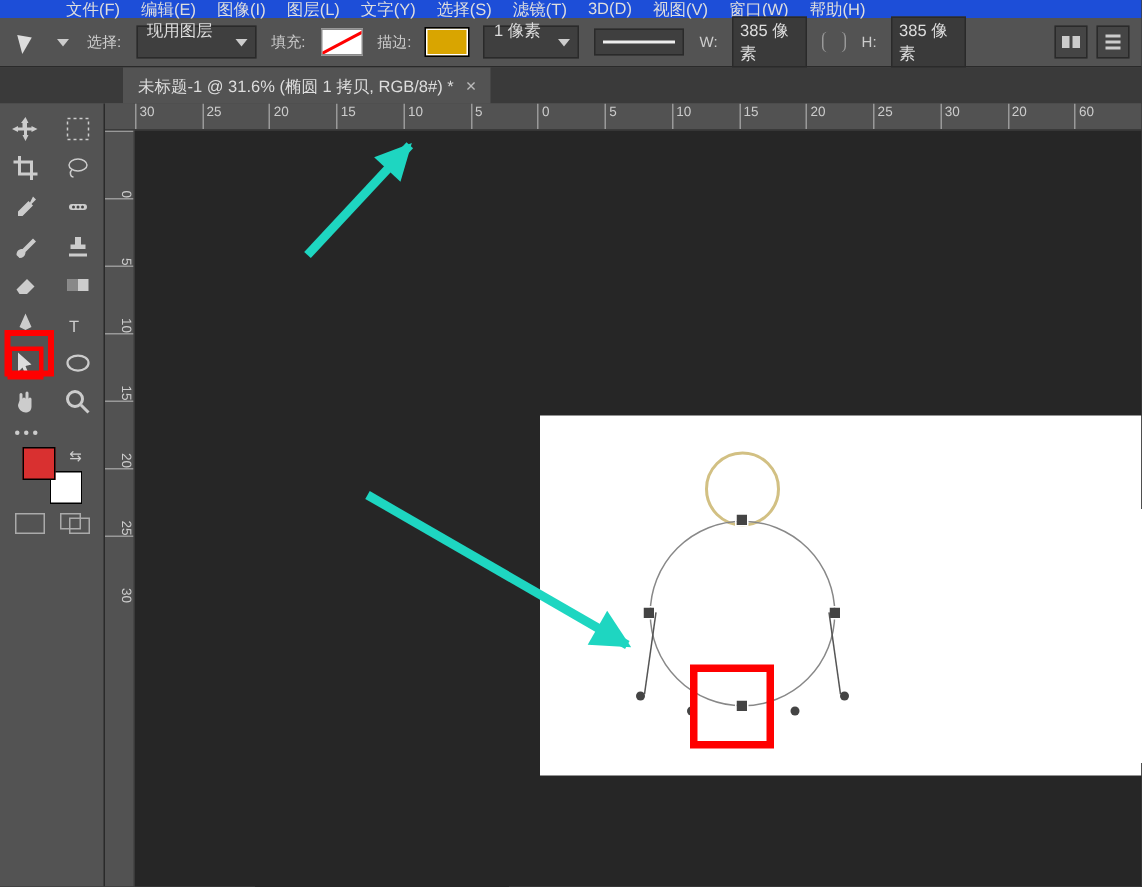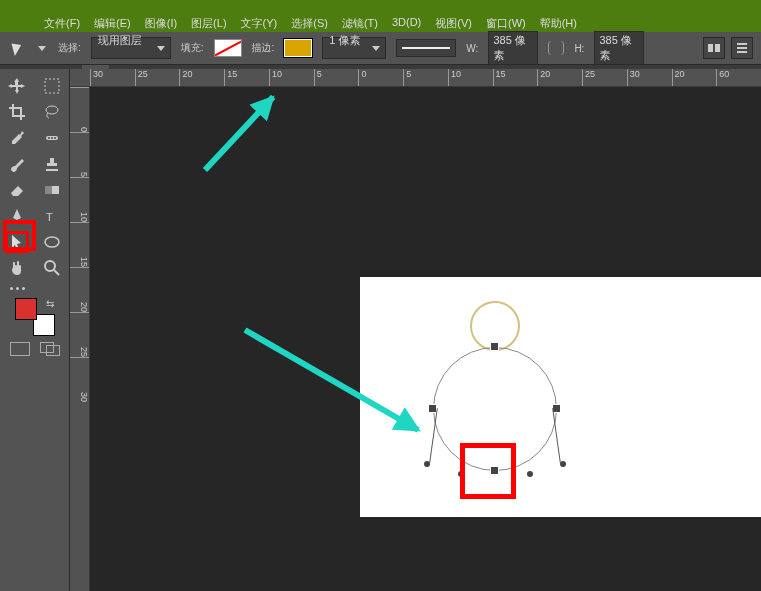--- a/index.html
+++ b/index.html
@@ -1,17 +1,17 @@
 <!DOCTYPE html>
 <html><head>
 <meta charset="utf-8">
 <style>
 *{margin:0;padding:0;box-sizing:border-box;font-family:"Microsoft YaHei",sans-serif;font-size:11px;color:#ddd;user-select:none}
 body{background:#535353;width:761px;height:591px;overflow:hidden;position:relative}
-.menubar{height:12px;background:#4d7c0f;display:flex;gap:14px;padding:16px 44px;color:#bbb;font-size:10px}
+.menubar{height:12px;background:#1d4ed8;display:flex;gap:14px;padding:0 44px;align-items:center;color:#bbb;font-size:10px}
 .menubar span{white-space:nowrap}
 .optionbar{height:33px;background:#535353;border-bottom:1px solid #2a2a2a;display:flex;align-items:center;padding:0 8px;gap:10px}
 .icon-slot{width:18px;height:18px;display:inline-flex;align-items:center;justify-content:center}
 .cursor-icon{width:0;height:0;border-left:9px solid #ddd;border-top:4px solid transparent;border-bottom:9px solid transparent;transform:rotate(-15deg)}
 .dd{width:12px;height:12px;display:inline-block;position:relative}
 .dd::after{content:"";position:absolute;top:4px;left:2px;border-left:4px solid transparent;border-right:4px solid transparent;border-top:5px solid #ccc}
 .sel{background:#3f3f3f;border:1px solid #2a2a2a;height:22px;padding:0 18px 16px 6px;display:inline-flex;align-items:center;position:relative;min-width:80px}
 .sel::after{content:"";position:absolute;right:5px;top:8px;border-left:4px solid transparent;border-right:4px solid transparent;border-top:5px solid #ccc}
 .swatch{width:28px;height:18px;border:1px solid #8a8a8a}
 .swatch.nofill{background:#fff;position:relative;overflow:hidden}
@@ -130,20 +130,21 @@
           <rect x="2" y="6" width="10" height="2" fill="#ccc"></rect>
           <rect x="2" y="2" width="10" height="2" fill="#ccc"></rect>
           <rect x="2" y="10" width="10" height="2" fill="#ccc"></rect>
         </svg>
       </span>
   </div>
 </div>
 
 <div class="tabbar">
   <div class="tab">
+    <span>未标题-1 @ 31.6% (椭圆 1 拷贝, RGB/8#) *</span>
     <span class="close">×</span>
   </div>
 </div>
 
 <div class="ws">
   <div class="tools">
     <div class="trow">
       <span class="tool">
           <svg viewBox="0 0 18 18">
             <path d="M9 1l2 4h-1v3h3v-1l4 2-4 2v-1h-3v3h1l-2 4-2-4h1v-3H4v1L0 9l4-2v1h3V5H6z" fill="#ccc"></path>

